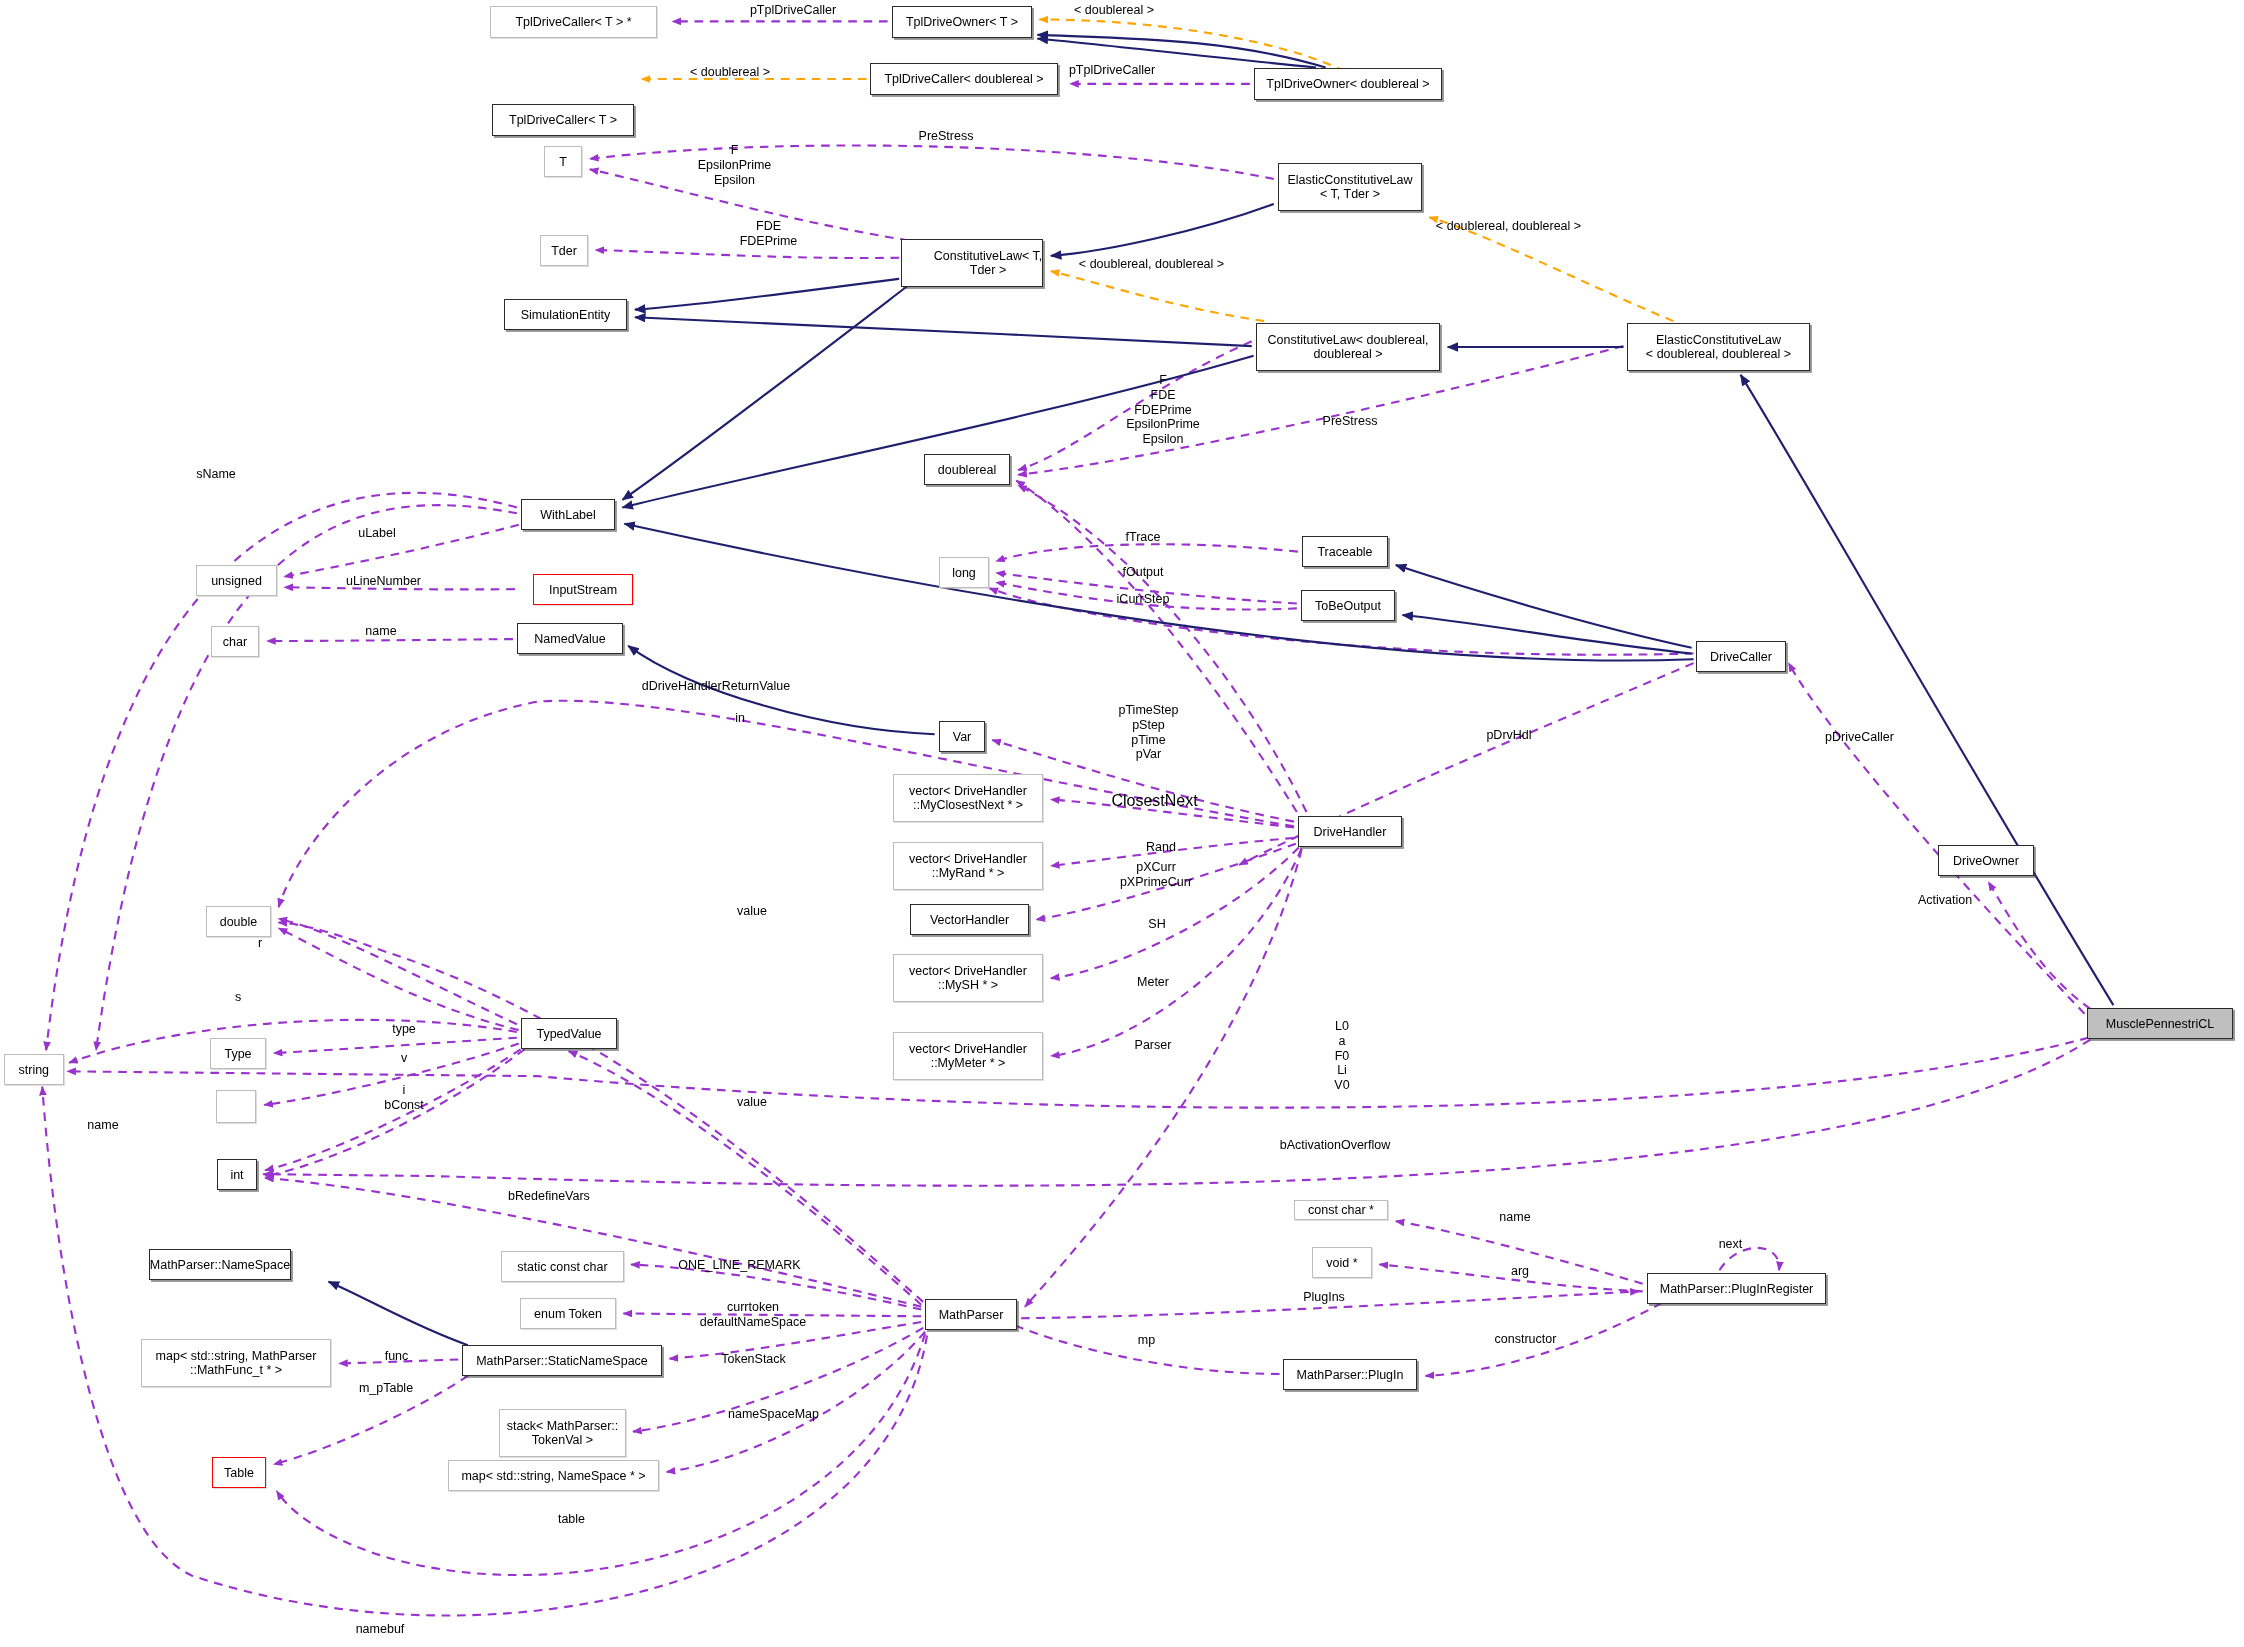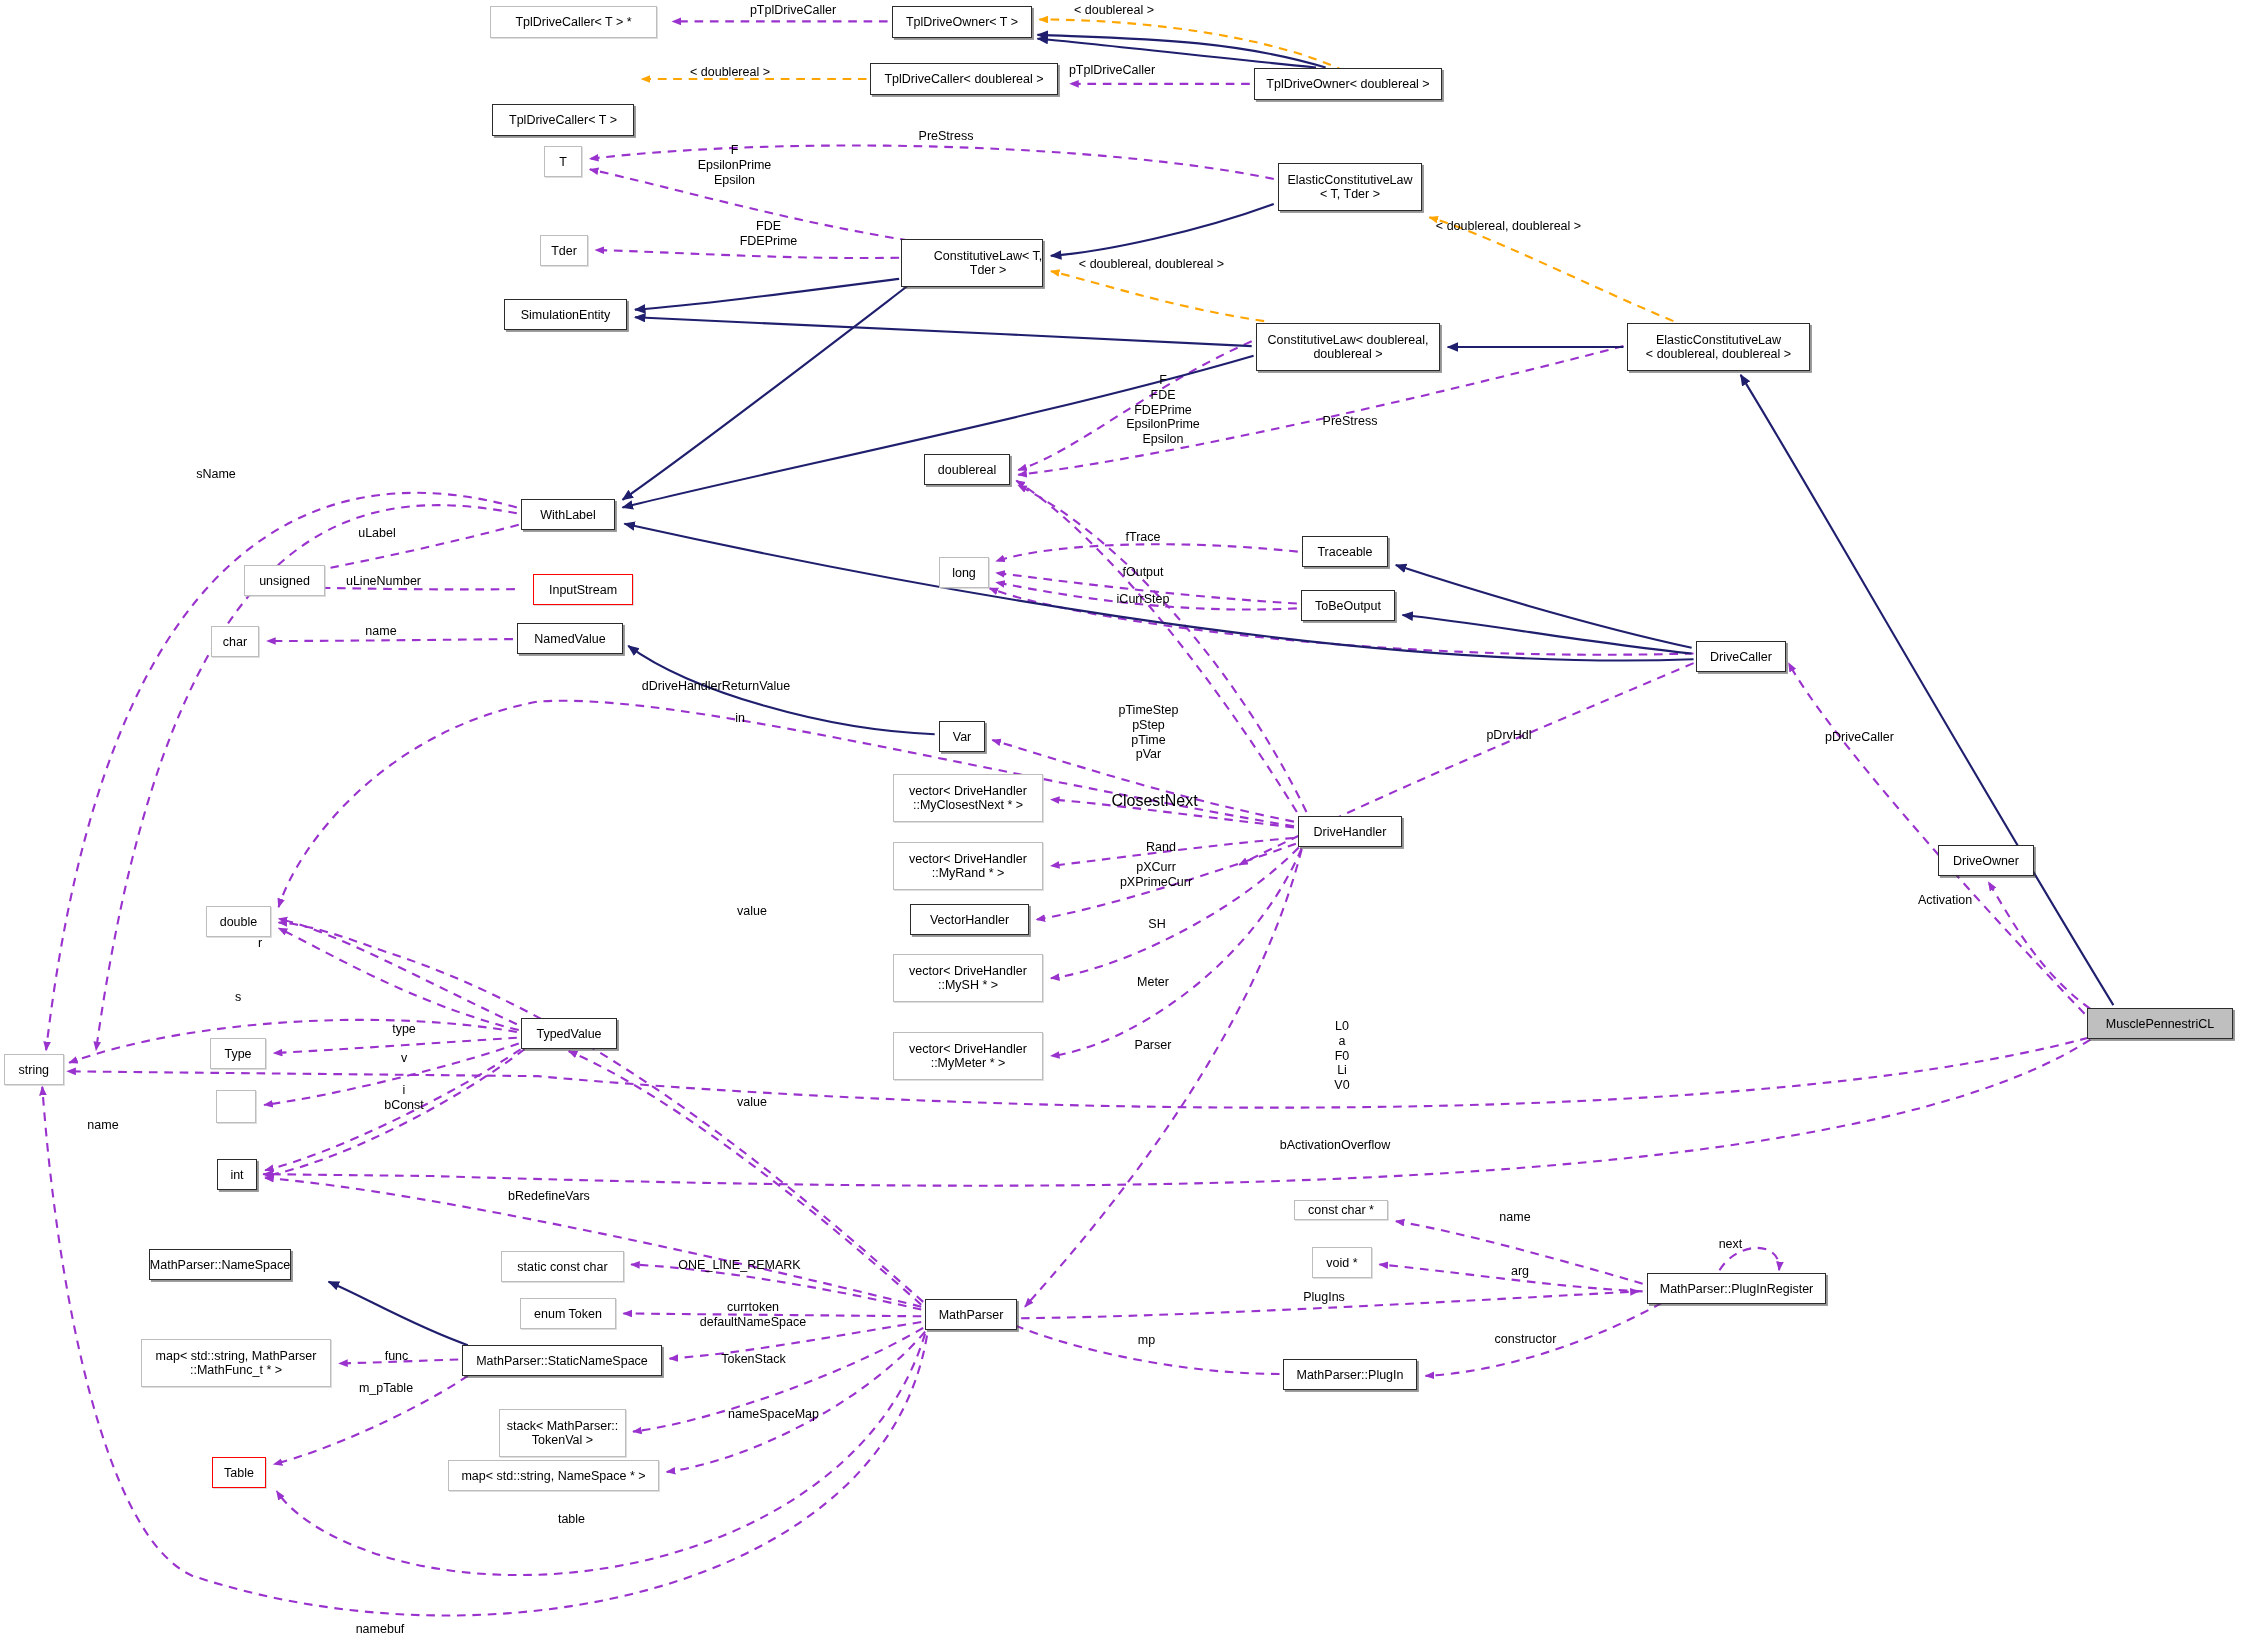--- a/index.html
+++ b/index.html
@@ -222,21 +222,21 @@
       <div class="node n-solid" style="left: 901px; top: 239px; width: 142px; height: 48px; font-size: 12.5px; padding-left: 32px;">ConstitutiveLaw&lt; T,
 Tder &gt;</div>
       <div class="node n-solid" style="left: 504px; top: 299px; width: 123px; height: 31px; font-size: 12.5px;">SimulationEntity</div>
       <div class="node n-solid" style="left: 1256px; top: 323px; width: 184px; height: 48px; font-size: 12.5px;">ConstitutiveLaw&lt; doublereal,
 doublereal &gt;</div>
       <div class="node n-solid" style="left: 1627px; top: 323px; width: 183px; height: 48px; font-size: 12.5px;">ElasticConstitutiveLaw
 &lt; doublereal, doublereal &gt;</div>
       <div class="node n-solid" style="left: 924px; top: 454px; width: 86px; height: 31px; font-size: 12.5px;">doublereal</div>
       <div class="node n-solid" style="left: 521px; top: 499px; width: 94px; height: 31px; font-size: 12.5px;">WithLabel</div>
       <div class="node n-solid" style="left: 1302px; top: 536px; width: 86px; height: 31px; font-size: 12.5px;">Traceable</div>
-      <div class="node n-light" style="left: 196px; top: 565px; width: 81px; height: 31px; font-size: 12.5px; margin-left: 48px;">unsigned</div>
+      <div class="node n-light" style="left: 196px; top: 565px; width: 81px; height: 31px; font-size: 12.5px;">unsigned</div>
       <div class="node n-light" style="left: 939px; top: 557px; width: 50px; height: 31px; font-size: 12.5px;">long</div>
       <div class="node n-red" style="left: 533px; top: 574px; width: 100px; height: 31px; font-size: 12.5px;">InputStream</div>
       <div class="node n-solid" style="left: 1301px; top: 590px; width: 94px; height: 31px; font-size: 12.5px;">ToBeOutput</div>
       <div class="node n-light" style="left: 211px; top: 626px; width: 48px; height: 31px; font-size: 12.5px;">char</div>
       <div class="node n-solid" style="left: 517px; top: 623px; width: 106px; height: 31px; font-size: 12.5px;">NamedValue</div>
       <div class="node n-solid" style="left: 1696px; top: 641px; width: 90px; height: 31px; font-size: 12.5px;">DriveCaller</div>
       <div class="node n-solid" style="left: 939px; top: 721px; width: 46px; height: 31px; font-size: 12.5px;">Var</div>
       <div class="node n-light" style="left: 893px; top: 774px; width: 150px; height: 48px; font-size: 12.5px;">vector&lt; DriveHandler
 ::MyClosestNext * &gt;</div>
       <div class="node n-solid" style="left: 1298px; top: 816px; width: 104px; height: 31px; font-size: 12.5px;">DriveHandler</div>

